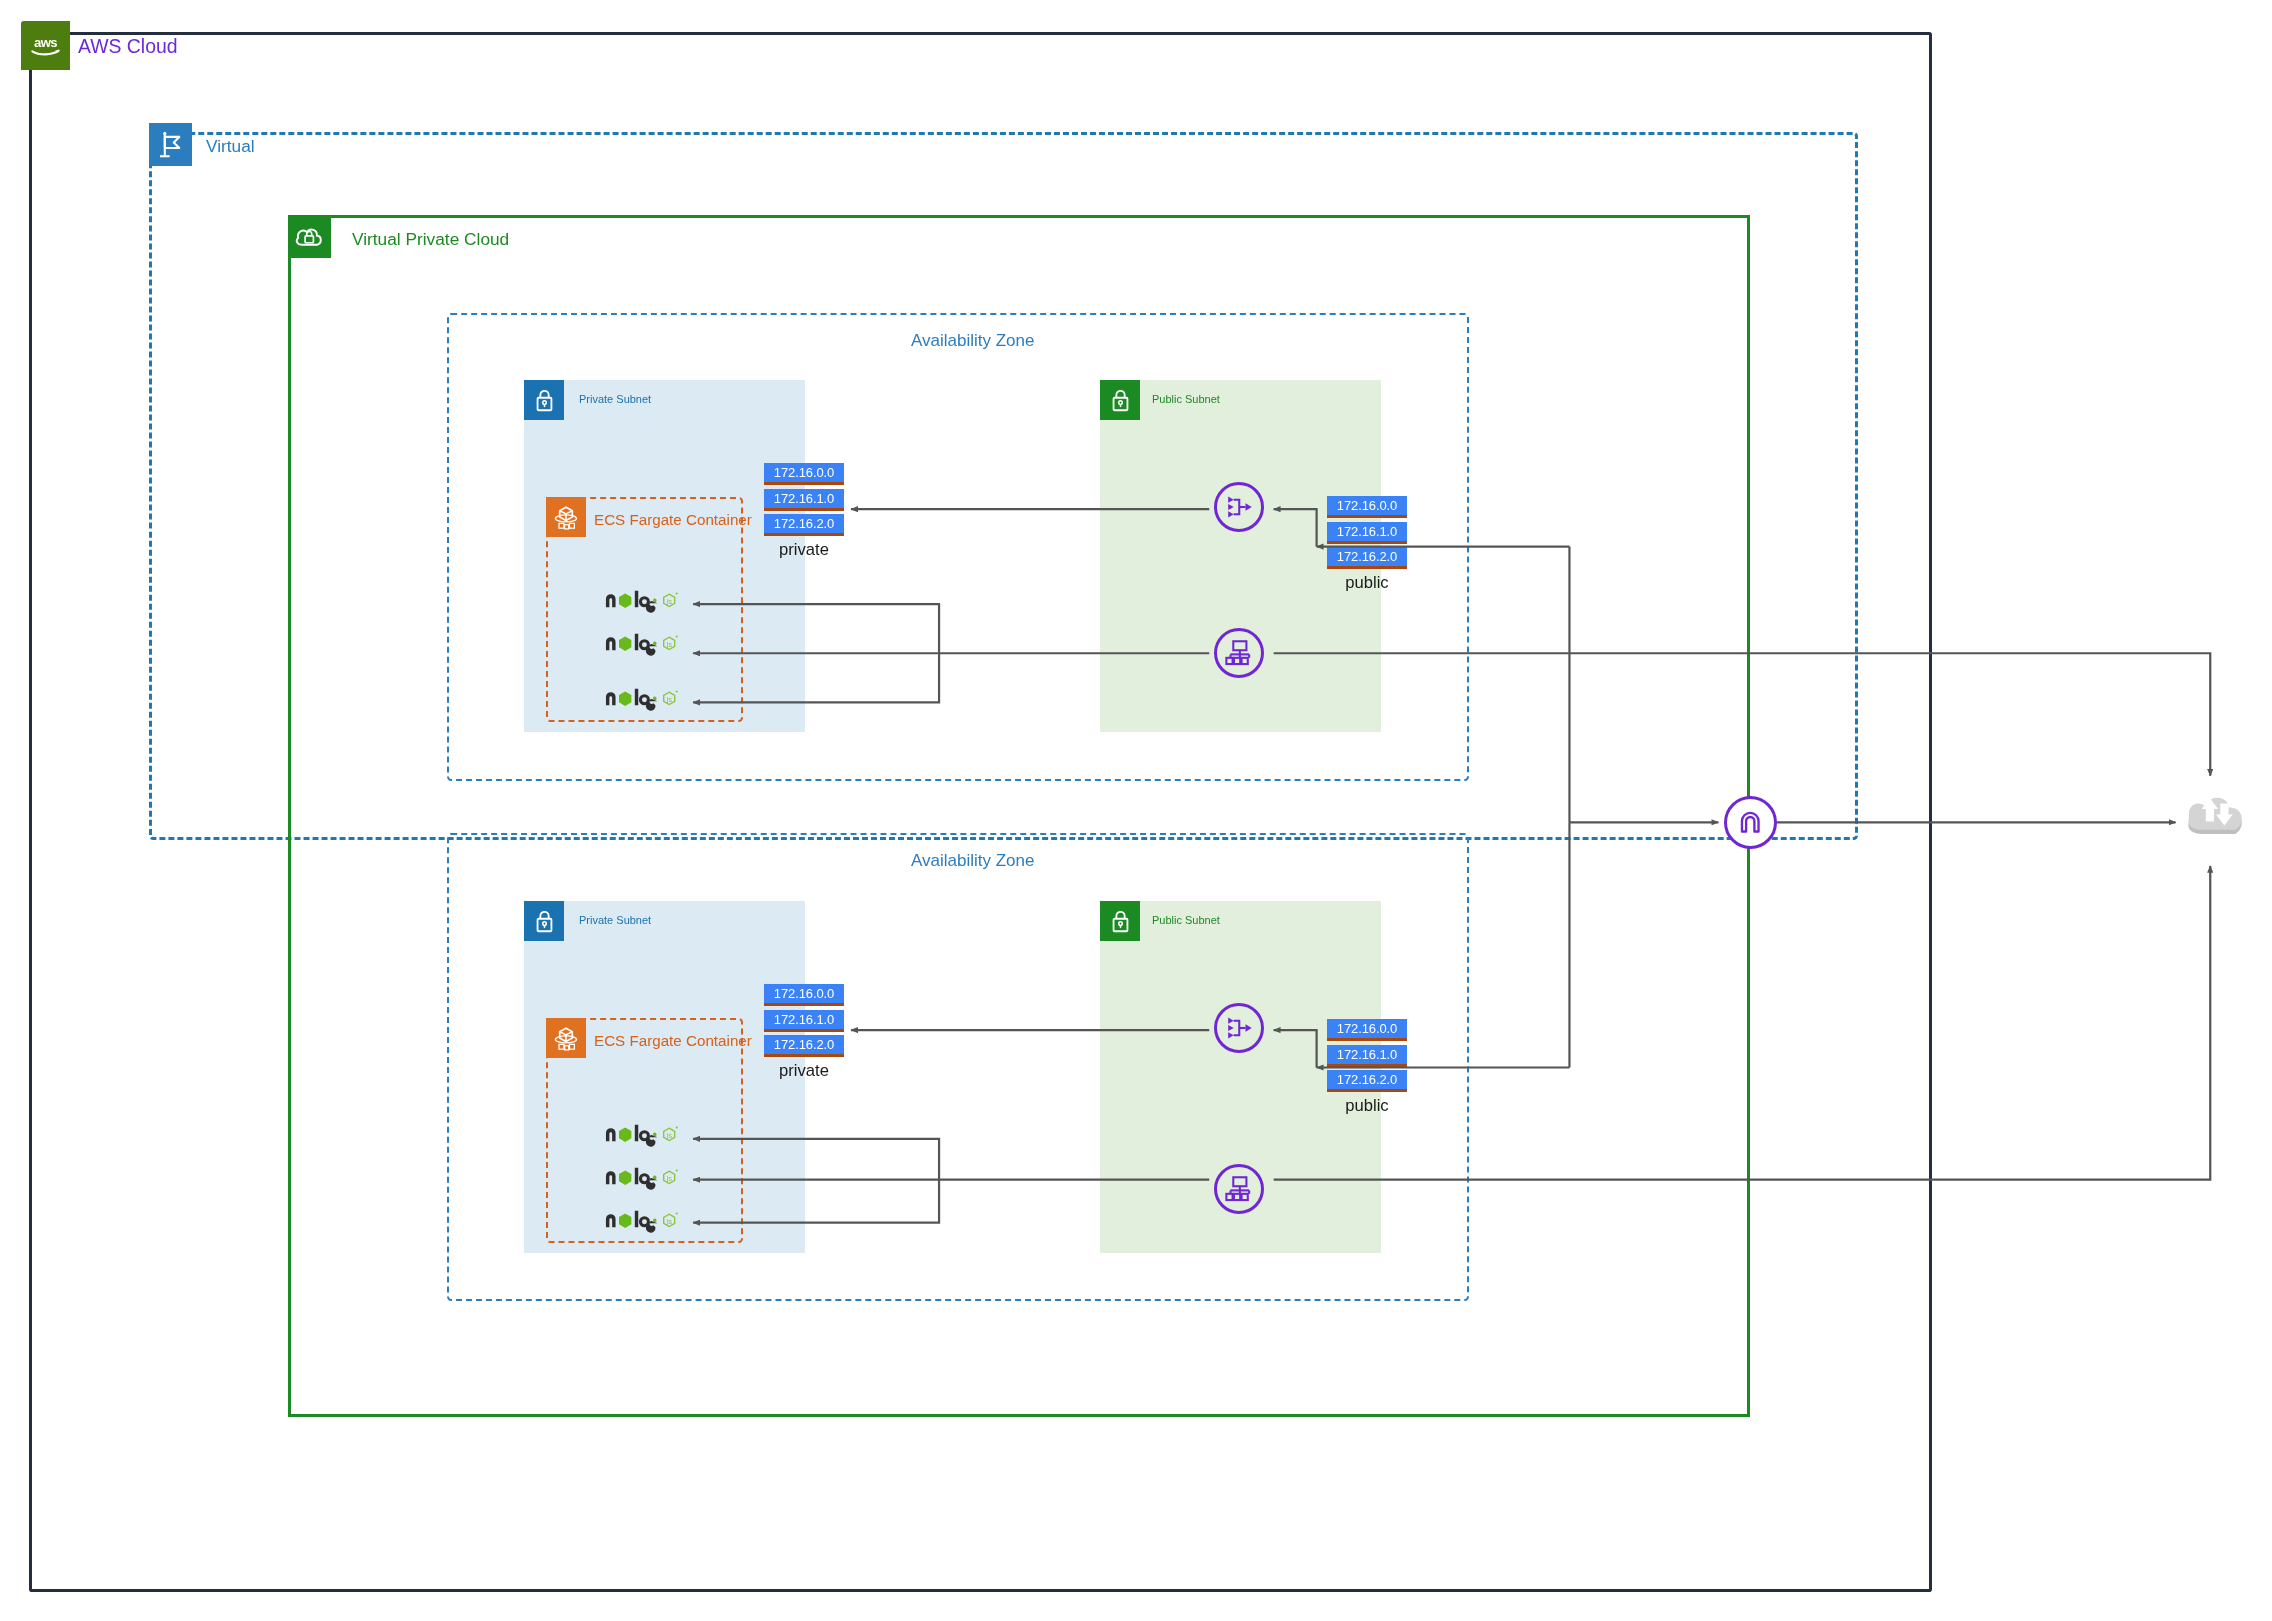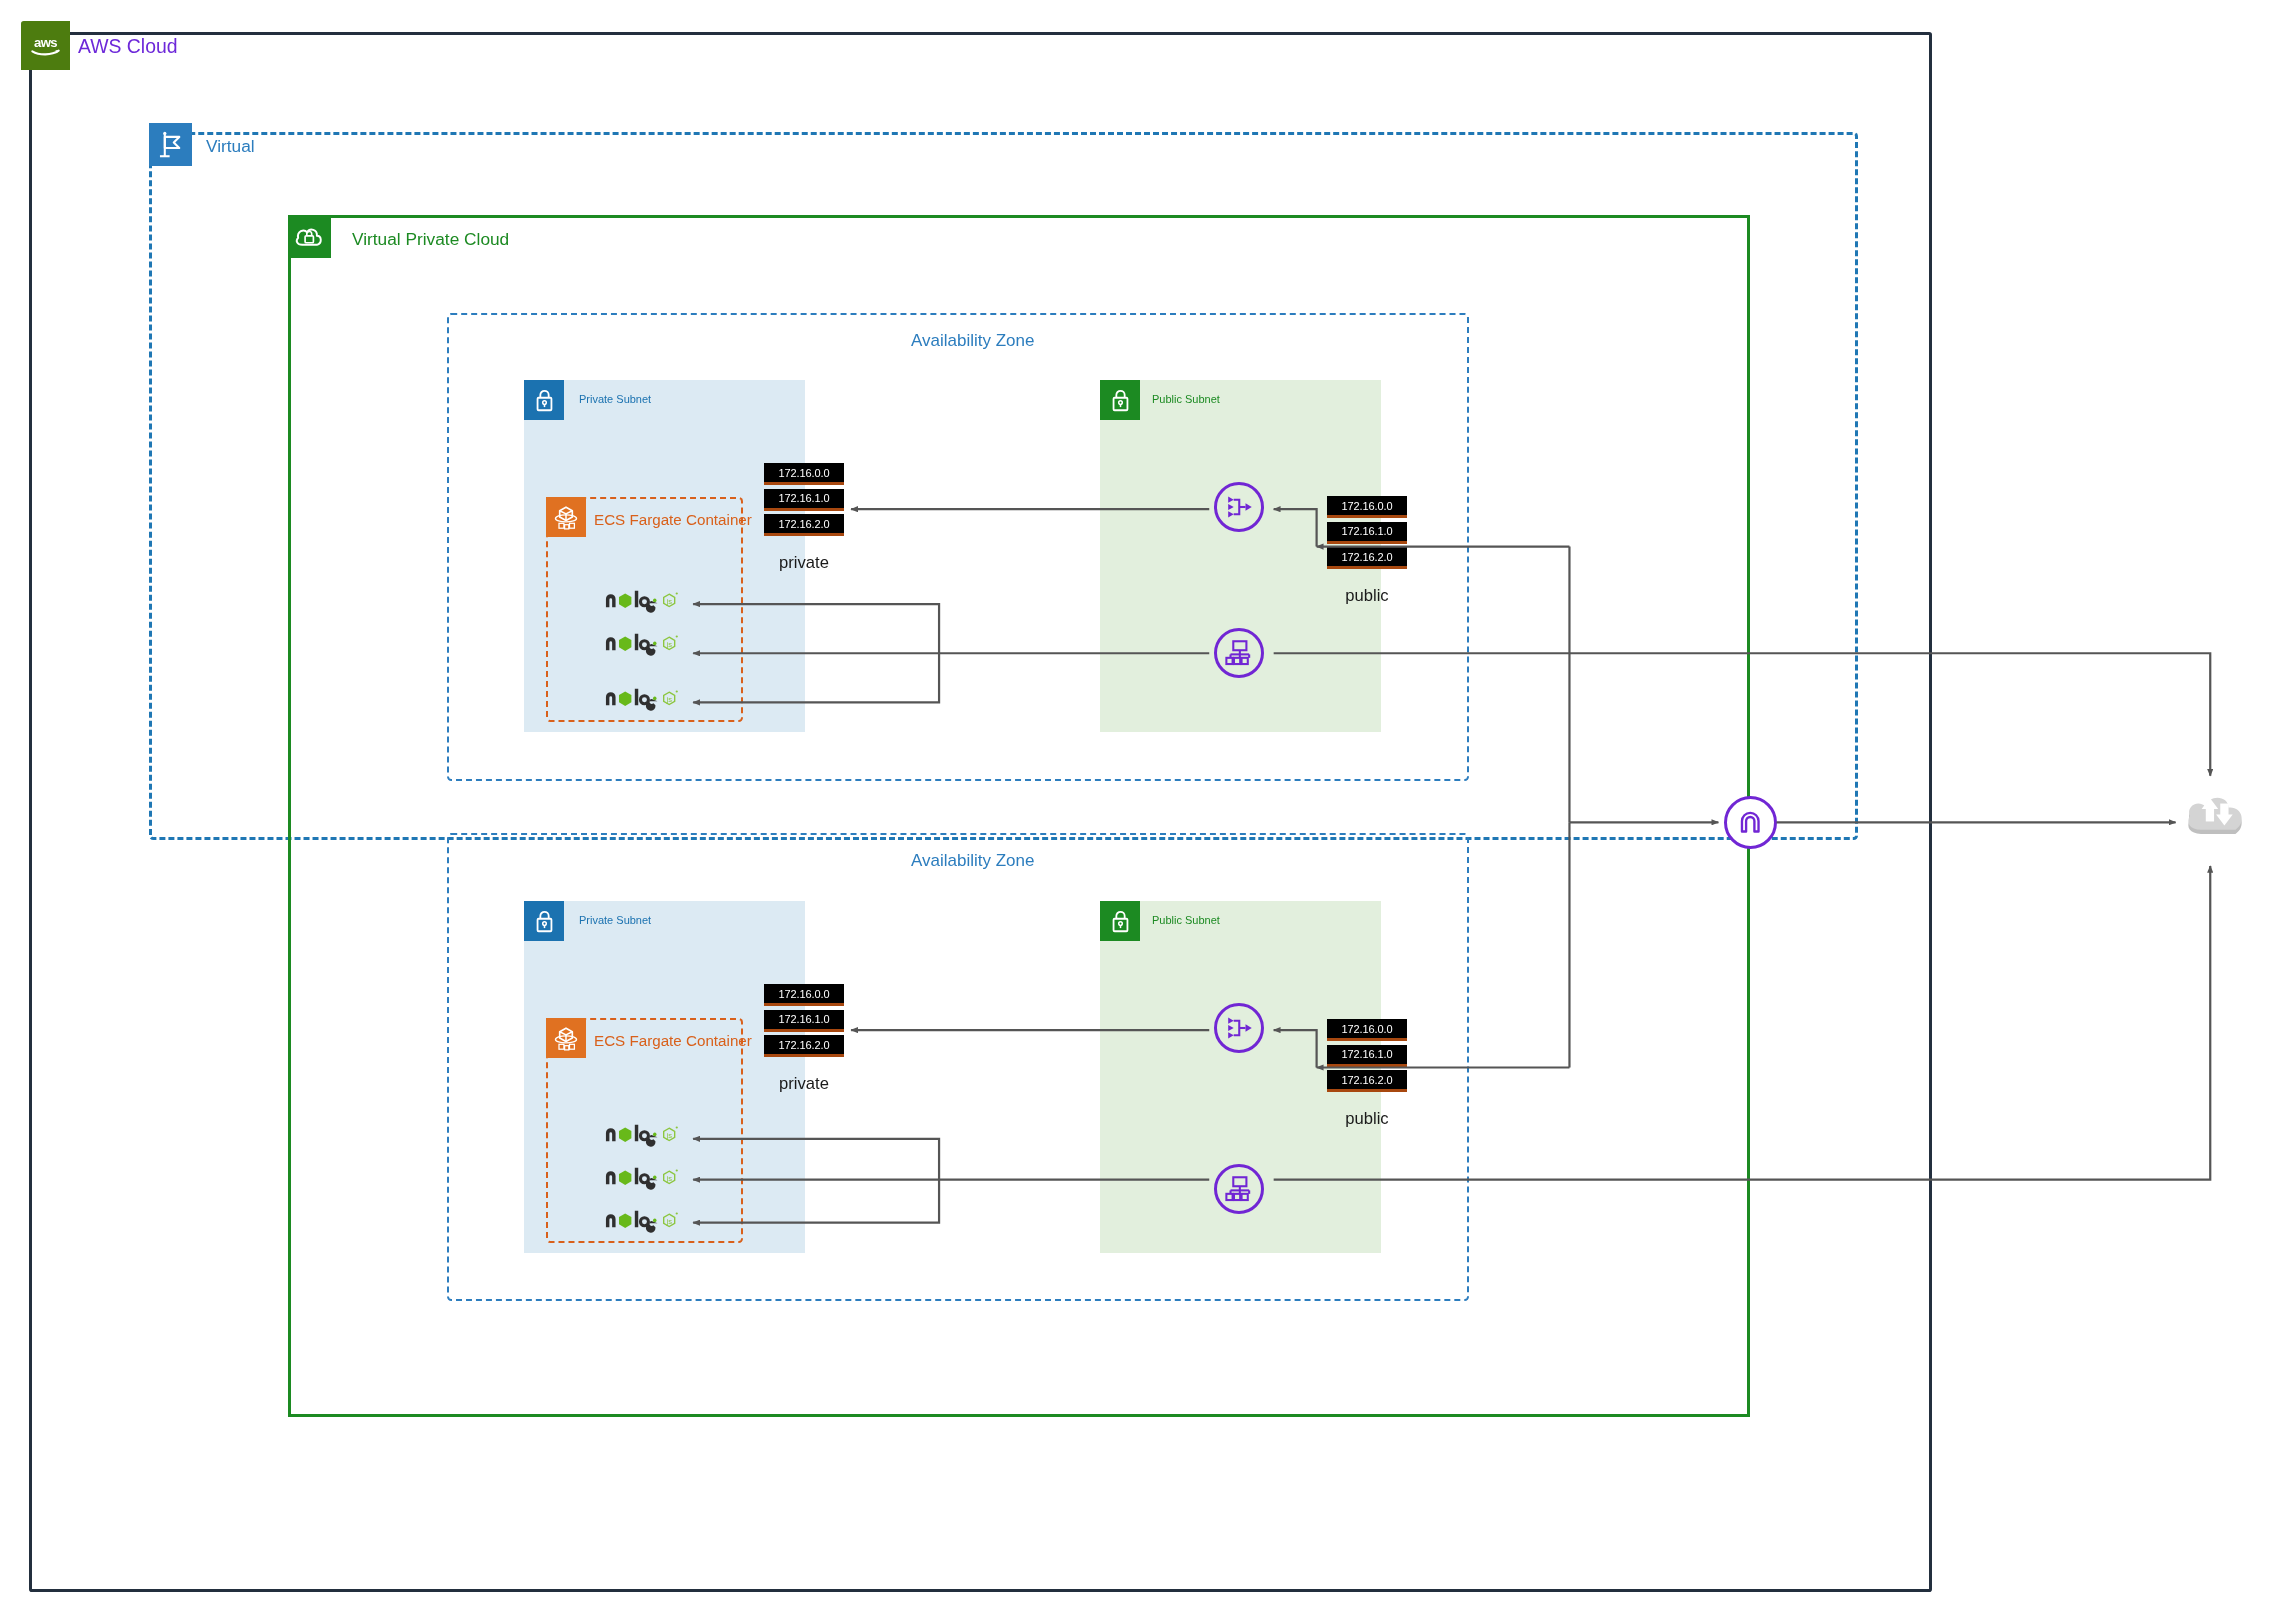--- a/index.html
+++ b/index.html
@@ -44,24 +44,24 @@
   .title-private{color:#1B72B0;}
   .title-public{color:#1C8A22;}
 
   
   .ecs-box{width:197px;height:225px;border:2.8px dashed #D9601A;border-radius:4.2px;box-sizing:border-box;}
   .ecs-badge{width:40px;height:40px;background:#E07121;display:flex;align-items:center;justify-content:center;}
   .ecs-title{font-size:15.2px;color:#D9601A;white-space:nowrap;}
 
   
   .ip-stack{width:80px;}
-  .ip-chip{height:22px;background:#000000;border-bottom:3.5px solid #A8480F;
-    color:#fff;font-size:11px;display:flex;align-items:center;justify-content:center;
+  .ip-chip{height:22px;background:#3b82f6;border-bottom:3.5px solid #A8480F;
+    color:#fff;font-size:13px;display:flex;align-items:center;justify-content:center;
     margin-bottom:3.5px;box-sizing:border-box;letter-spacing:-0.1px;}
-  .ip-caption{font-size:16.6px;color:#1A1A1A;text-align:center;margin-top:17px;}
+  .ip-caption{font-size:16.6px;color:#1A1A1A;text-align:center;margin-top:3px;}
 
   
   .node-logo{width:76px;height:22px;}
 
   
   .circ-icon{width:50px;height:50px;border:3.5px solid #7126D4;border-radius:50%;
     display:flex;align-items:center;justify-content:center;box-sizing:border-box;background:transparent;}
 
   svg{display:block;overflow:visible;}
   #wires{position:absolute;left:0;top:0;width:2273px;height:1621px;pointer-events:none;}

